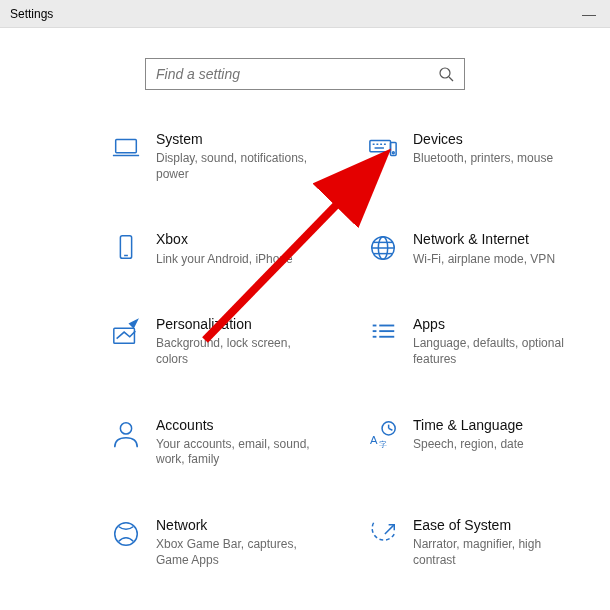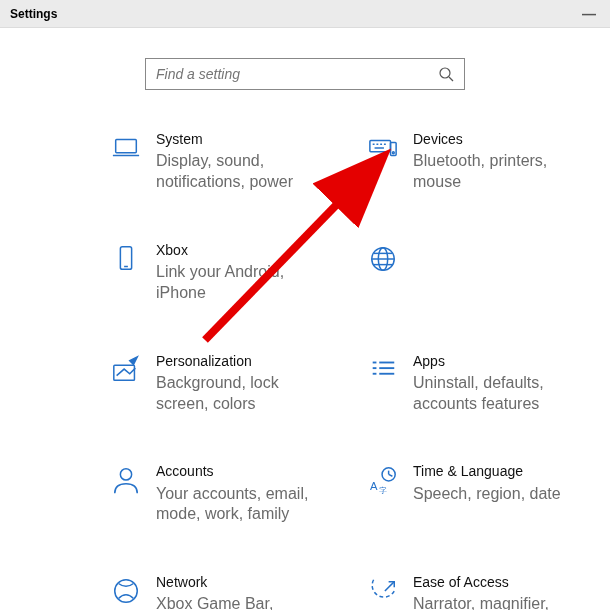--- a/index.html
+++ b/index.html
@@ -13,21 +13,20 @@
   }
   .titlebar {
     height: 28px;
     background: #ebebeb;
     border-bottom: 1px solid #dcdcdc;
     display: flex;
     align-items: center;
     justify-content: space-between;
     padding: 0 10px;
     font-size: 12px;
-    font-weight: bold;
   }
   .titlebar .win-ctrl { color: #555; font-size: 14px; padding: 0 4px; }
   .search-row {
     display: flex;
     justify-content: center;
     margin: 30px 0 10px 0;
   }
   .searchbox {
     width: 320px;
     height: 32px;
@@ -72,21 +71,21 @@
     justify-content: center;
     margin-top: 2px;
   }
   .tile .txt { flex: 1; }
   .tile .title {
     font-size: 14px;
     color: #111;
     line-height: 1.3;
   }
   .tile .desc {
-    font-size: 16px;
+    font-size: 12px;
     color: #6b6b6b;
     line-height: 1.3;
     margin-top: 3px;
   }
   svg { display: block; }
   .arrow {
     position: absolute;
     pointer-events: none;
   }
 </style>
@@ -160,20 +159,24 @@
   <div class="tile">
     <span class="icon">
       <svg viewBox="0 0 32 32" width="30" height="30" stroke="currentColor" fill="none" stroke-width="1.6">
         <circle cx="16" cy="16" r="12"></circle>
           <ellipse cx="16" cy="16" rx="5" ry="12"></ellipse>
         <line x1="4" y1="16" x2="28" y2="16"></line>
           <line x1="6" y1="10" x2="26" y2="10"></line>
           <line x1="6" y1="22" x2="26" y2="22"></line>
       </svg>
     </span>
+    <div class="txt">
+      <div class="title">Network &amp; Internet</div>
+      <div class="desc">Wi-Fi, airplane mode, VPN</div>
+    </div>
   </div>
 
   <div class="tile">
     <span class="icon">
       <svg viewBox="0 0 32 32" width="30" height="30" stroke="currentColor" fill="none" stroke-width="1.6">
         <rect x="3" y="11" width="22" height="16" rx="1"></rect>
         <path d="M6 22 L14 15 L20 20 L26 14"></path>
         <path d="M20 6 L28 2 L24 10 Z" fill="currentColor"></path>
       </svg>
     </span>
@@ -189,34 +192,34 @@
         <line x1="5" y1="8" x2="9" y2="8"></line>
           <line x1="12" y1="8" x2="28" y2="8"></line>
         <line x1="5" y1="14" x2="9" y2="14"></line>
           <line x1="12" y1="14" x2="28" y2="14"></line>
         <line x1="5" y1="20" x2="9" y2="20"></line>
           <line x1="12" y1="20" x2="28" y2="20"></line>
       </svg>
     </span>
     <div class="txt">
       <div class="title">Apps</div>
-      <div class="desc">Uninstall, defaults, accounts features</div>
+      <div class="desc">Language, defaults, optional features</div>
     </div>
   </div>
 
   <div class="tile">
     <span class="icon">
       <svg viewBox="0 0 32 32" width="30" height="30" stroke="currentColor" fill="none" stroke-width="1.6">
         <circle cx="16" cy="10" r="6"></circle>
           <path d="M4 30 Q4 20 16 20 Q28 20 28 30"></path>
       </svg>
     </span>
     <div class="txt">
       <div class="title">Accounts</div>
-      <div class="desc">Your accounts, email, mode, work, family</div>
+      <div class="desc">Your accounts, email, sound, work, family</div>
     </div>
   </div>
 
   <div class="tile">
     <span class="icon">
       <svg viewBox="0 0 32 32" width="30" height="30" stroke="currentColor" fill="none" stroke-width="1.6">
         <circle cx="22" cy="10" r="7"></circle>
           <line x1="22" y1="6" x2="22" y2="10"></line>
           <line x1="22" y1="10" x2="26" y2="12"></line>
         <text x="2" y="27" font-size="12" stroke="none" fill="currentColor">A</text>
@@ -245,21 +248,21 @@
 
   <div class="tile">
     <span class="icon">
       <svg viewBox="0 0 32 32" width="30" height="30" stroke="currentColor" fill="none" stroke-width="1.6">
         <path d="M6 4 A12 12 0 1 0 28 16" stroke-dasharray="4 3"></path>
         <polyline points="22,6 28,6 28,12"></polyline>
         <line x1="28" y1="6" x2="18" y2="16"></line>
       </svg>
     </span>
     <div class="txt">
-      <div class="title">Ease of Access</div>
+      <div class="title">Ease of System</div>
       <div class="desc">Narrator, magnifier, high contrast</div>
     </div>
   </div>
 
 </div>
 
 <svg class="arrow" style="left:185px; top:140px;" width="220" height="220">
   <defs>
     <marker id="ah" markerWidth="10" markerHeight="10" refX="8" refY="4" orient="auto">
       <path d="M0,0 L10,4 L0,8 Z" fill="#e40000"></path>

